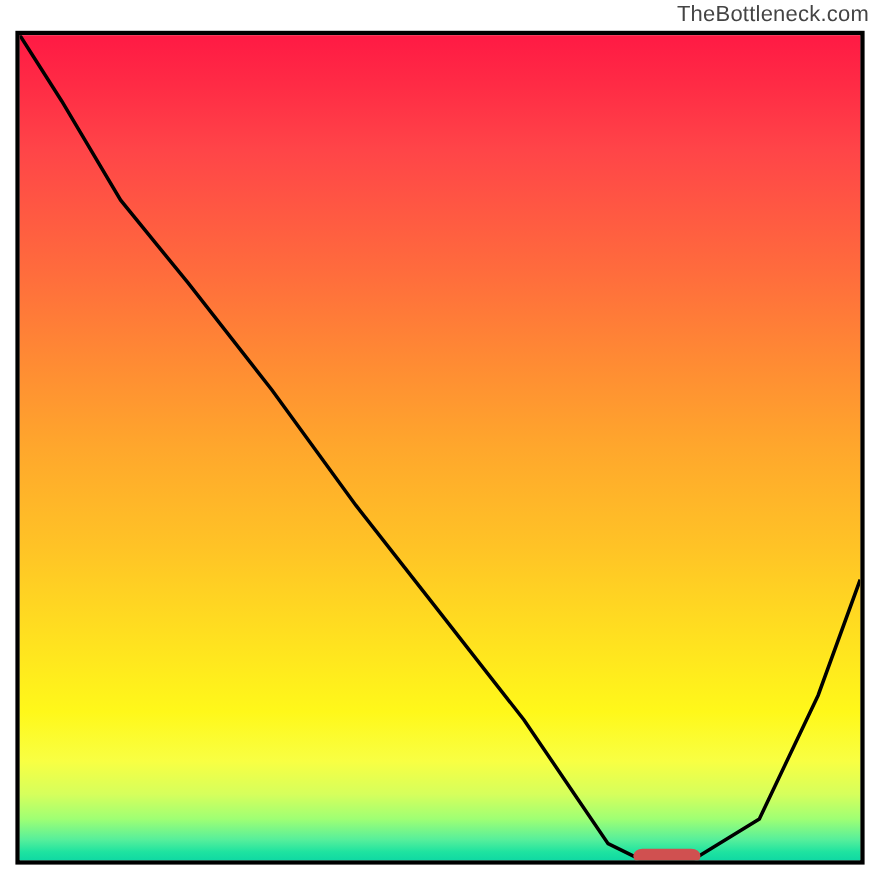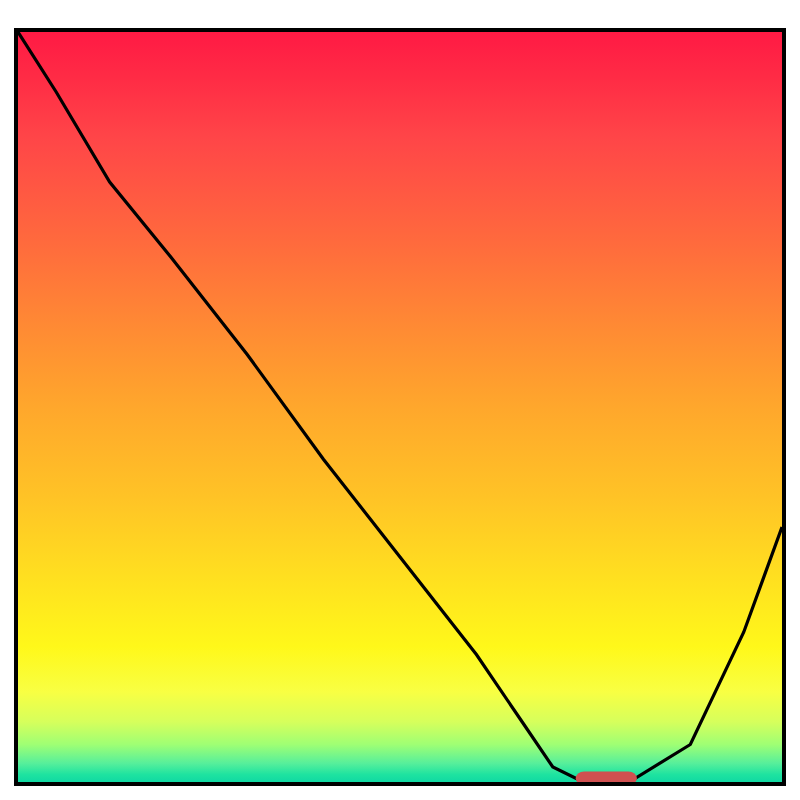--- a/index.html
+++ b/index.html
@@ -85,20 +85,21 @@
   .min-marker {
     fill: #d05050;
     stroke: none;
   }
 </style>
 </head>
 <body>
 
 <div class="stage">
 
+  <div class="watermark">TheBottleneck.com</div>
 
   <div class="plot-frame">
     <div class="plot-inner"></div>
 
     <svg class="plot-svg" viewBox="0 0 100 100" preserveAspectRatio="none">
       <g transform="translate(0,100) scale(1,-1)">
         <path id="bottleneck-curve" class="curve-stroke" d="M 0 100 L 5 92 L 12 80 L 20 70 L 30 57 L 40 43 L 50 30 L 60 17 L 66 8 L 70 2 L 74 0 L 80 0 L 88 5 L 95 20 L 100 34" vector-effect="non-scaling-stroke"></path>
         <rect id="min-marker" class="min-marker" rx="1.1" ry="1.1" x="73" width="8" y="-0.4" height="1.8"></rect>
       </g>
     </svg>

